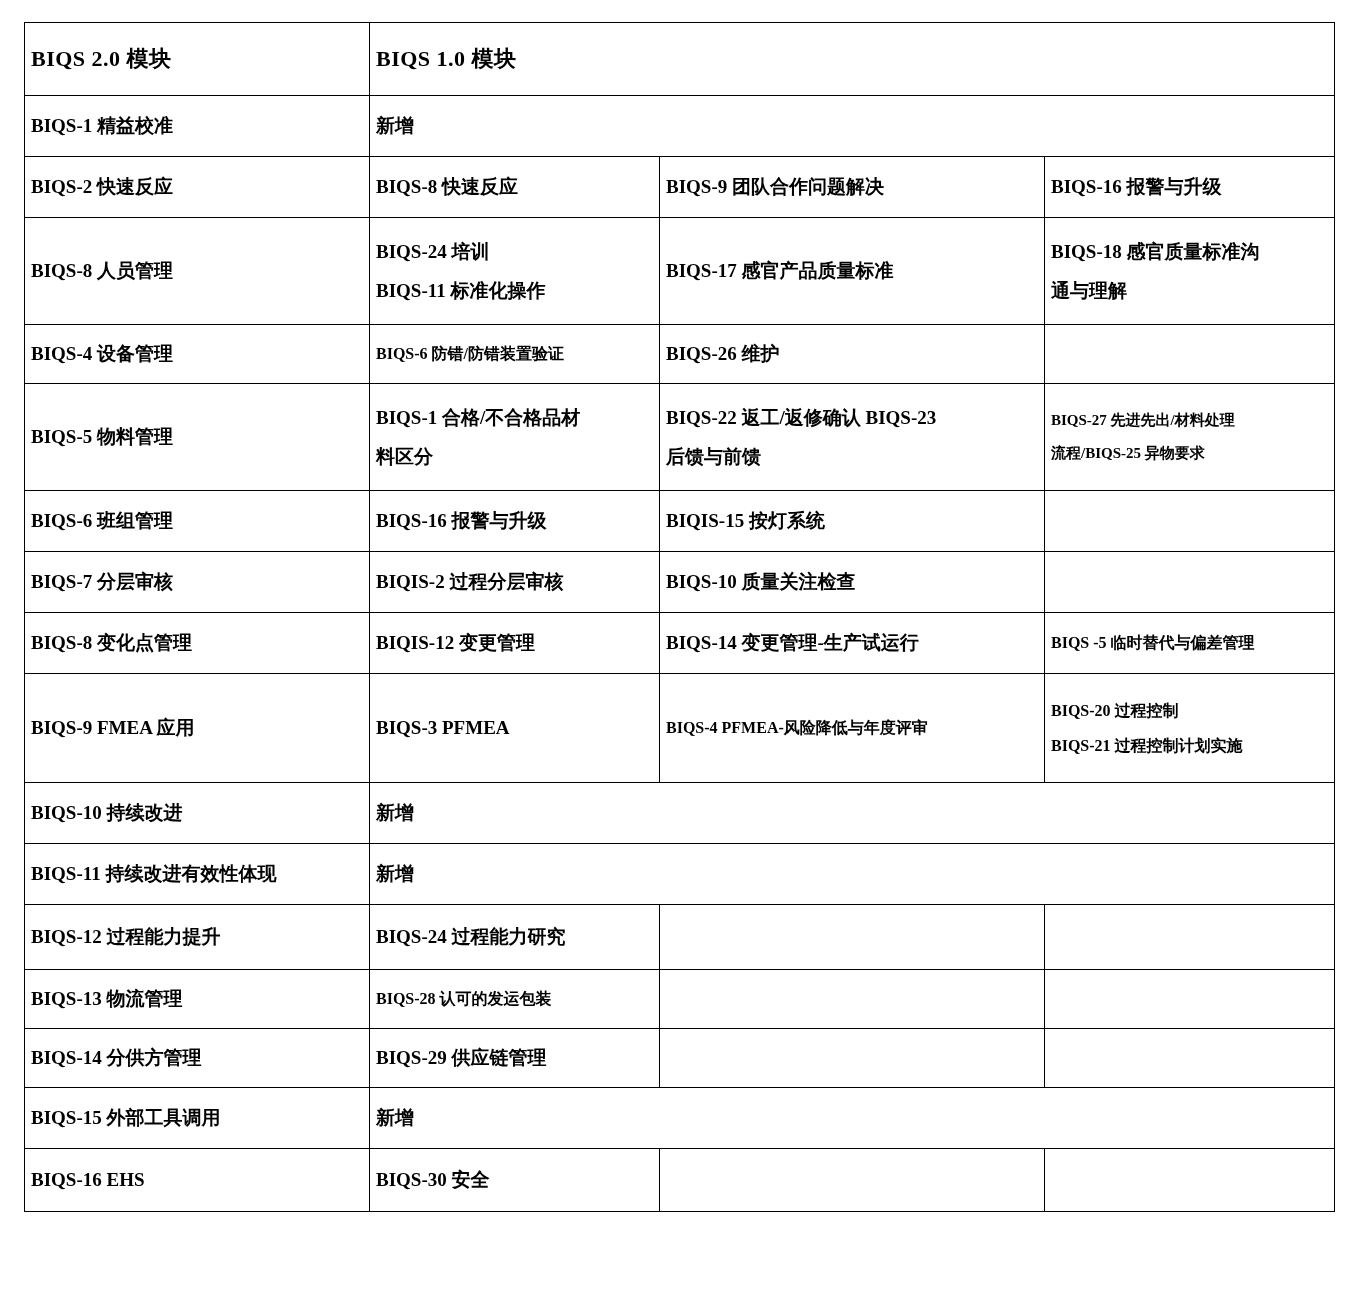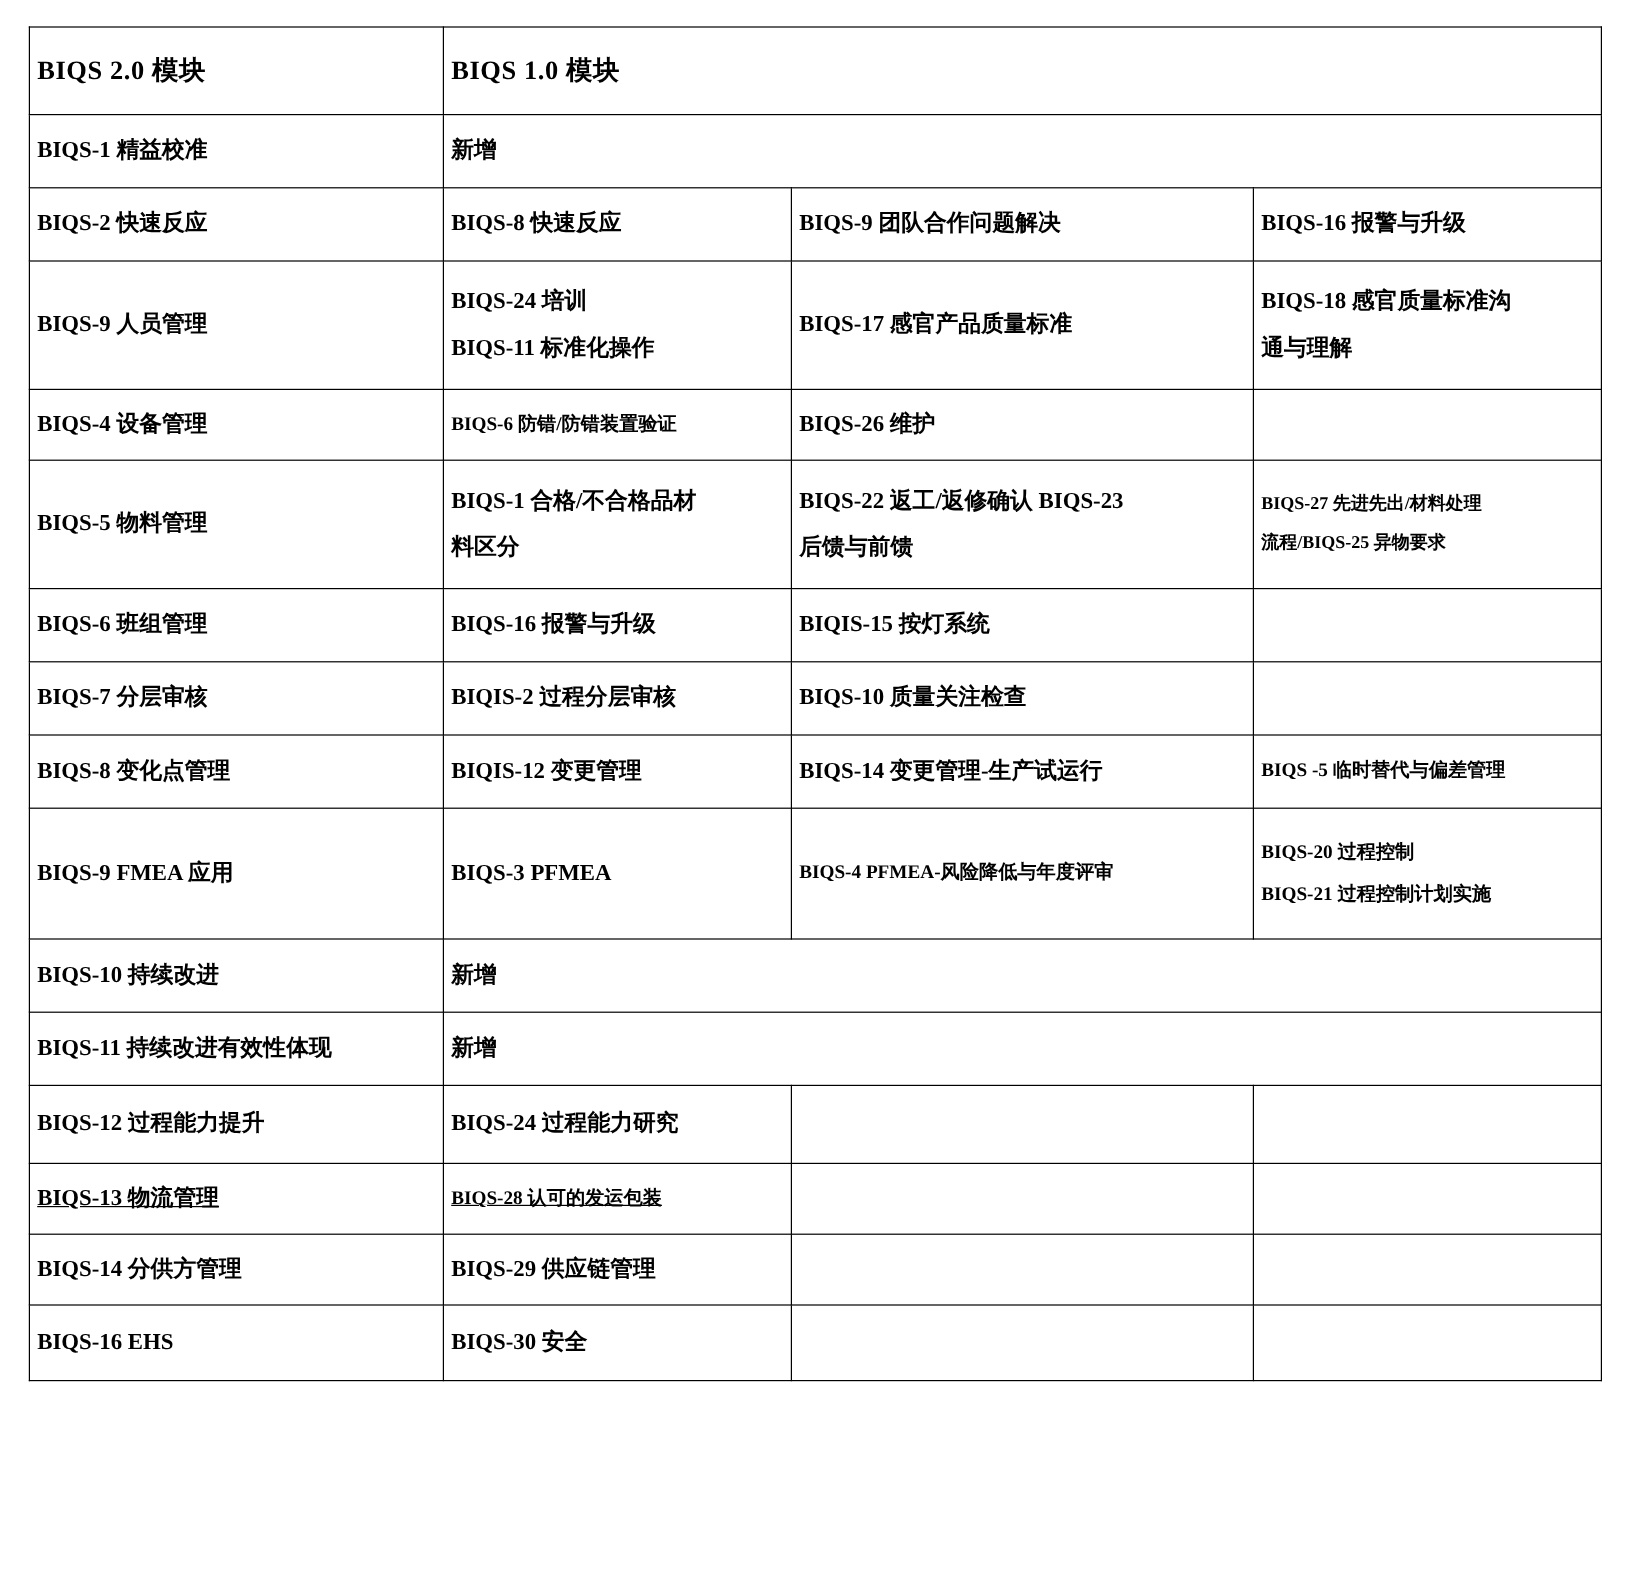--- a/index.html
+++ b/index.html
@@ -58,21 +58,21 @@
   .r-h3 td { height: 98px; }
   .r-h4 td { height: 50px; }
   .r-h5 td { height: 98px; }
   .r-h6 td { height: 52px; }
   .r-h7 td { height: 52px; }
   .r-h8 td { height: 52px; }
   .r-h9 td { height: 100px; }
   .r-h10 td { height: 52px; }
   .r-h11 td { height: 52px; }
   .r-h12 td { height: 56px; margin-left: 21px; }
-  .r-h13 td { height: 50px; text-decoration: underline; }
+  .r-h13 td { height: 50px; }
   .r-h14 td { height: 50px; }
   .r-h15 td { height: 52px; }
   .r-h16 td { height: 54px; margin-left: 20px; }
 
   .two-line span {
     display: block;
   }
   .two-line span + span {
     margin-top: 11px;
   }
@@ -101,21 +101,21 @@
       </tr>
 
       <tr class="r-h2">
         <td class="col1 sz-lg">BIQS-2 快速反应</td>
         <td class="sz-lg">BIQS-8  快速反应</td>
         <td class="sz-lg">BIQS-9  团队合作问题解决</td>
         <td class="sz-lg">BIQS-16  报警与升级</td>
       </tr>
 
       <tr class="r-h3">
-        <td class="col1 sz-lg">BIQS-9 人员管理</td>
+        <td class="col1 sz-lg">BIQS-8 人员管理</td>
         <td class="sz-lg two-line">
           <span>BIQS-24 培训</span>
           <span>BIQS-11 标准化操作</span>
         </td>
         <td class="sz-lg">BIQS-17 感官产品质量标准</td>
         <td class="sz-lg two-line">
           <span>BIQS-18 感官质量标准沟</span>
           <span>通与理解</span>
         </td>
       </tr>
@@ -198,20 +198,24 @@
         <td class="cell-empty"></td>
       </tr>
 
       <tr class="r-h14">
         <td class="col1 sz-lg">BIQS-14 分供方管理</td>
         <td class="sz-lg">BIQS-29  供应链管理</td>
         <td class="cell-empty"></td>
         <td class="cell-empty"></td>
       </tr>
 
+      <tr class="r-h15">
+        <td class="col1 sz-lg">BIQS-15 外部工具调用</td>
+        <td colspan="3" class="sz-lg">新增</td>
+      </tr>
 
       <tr class="r-h16">
         <td class="col1 sz-lg">BIQS-16 EHS</td>
         <td class="sz-lg">BIQS-30  安全</td>
         <td class="cell-empty"></td>
         <td class="cell-empty"></td>
       </tr>
     </tbody>
   </table>
 </div>

